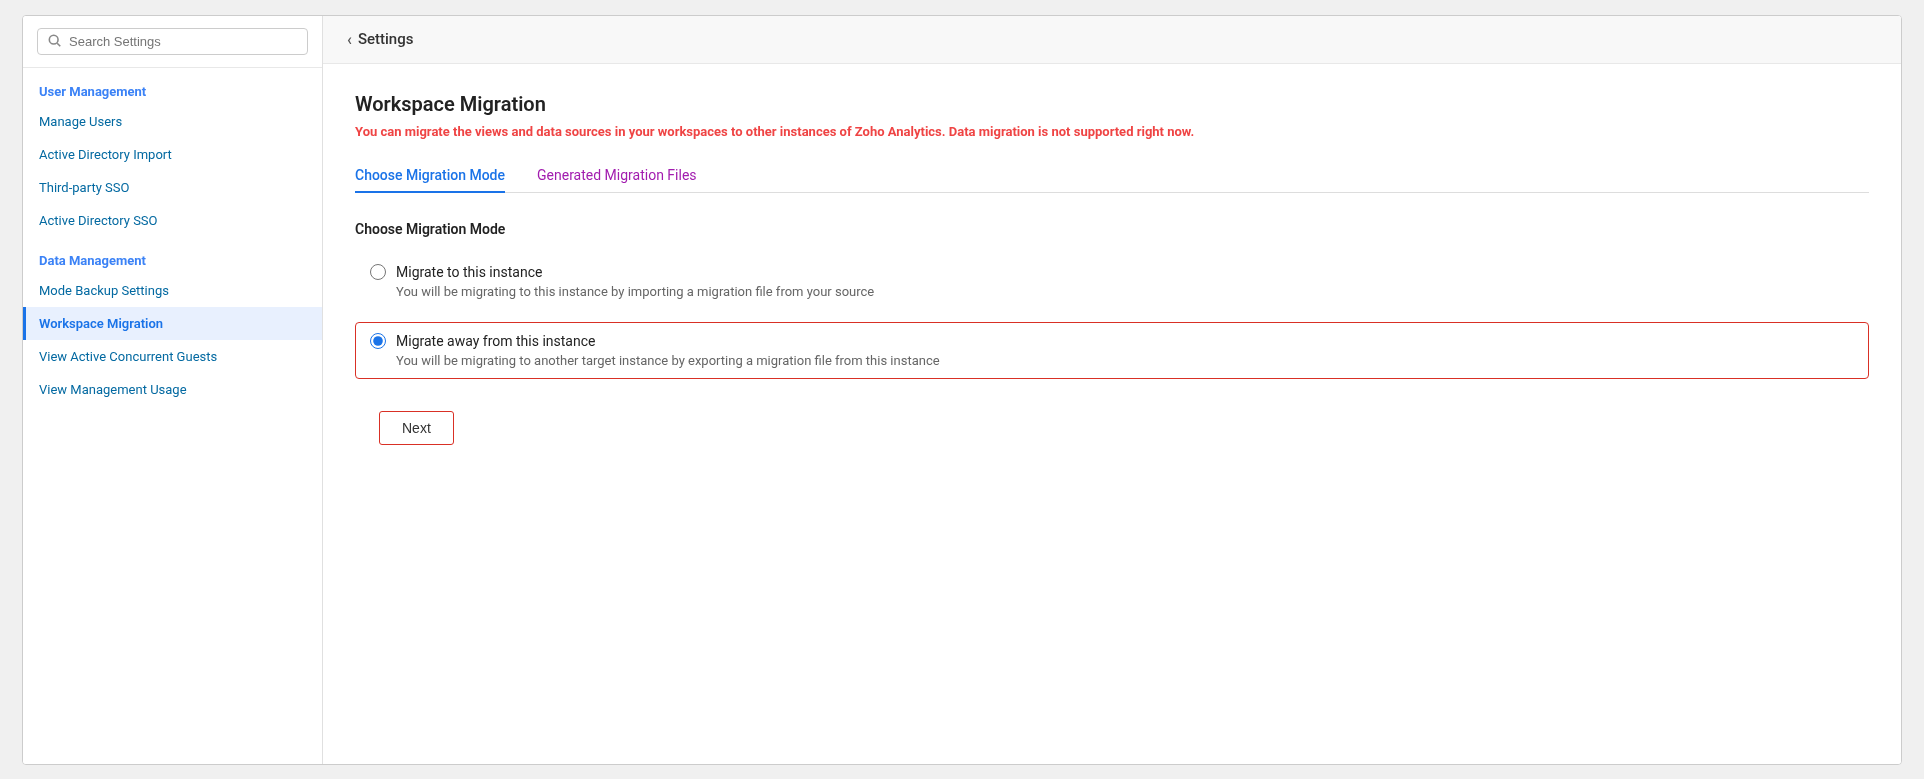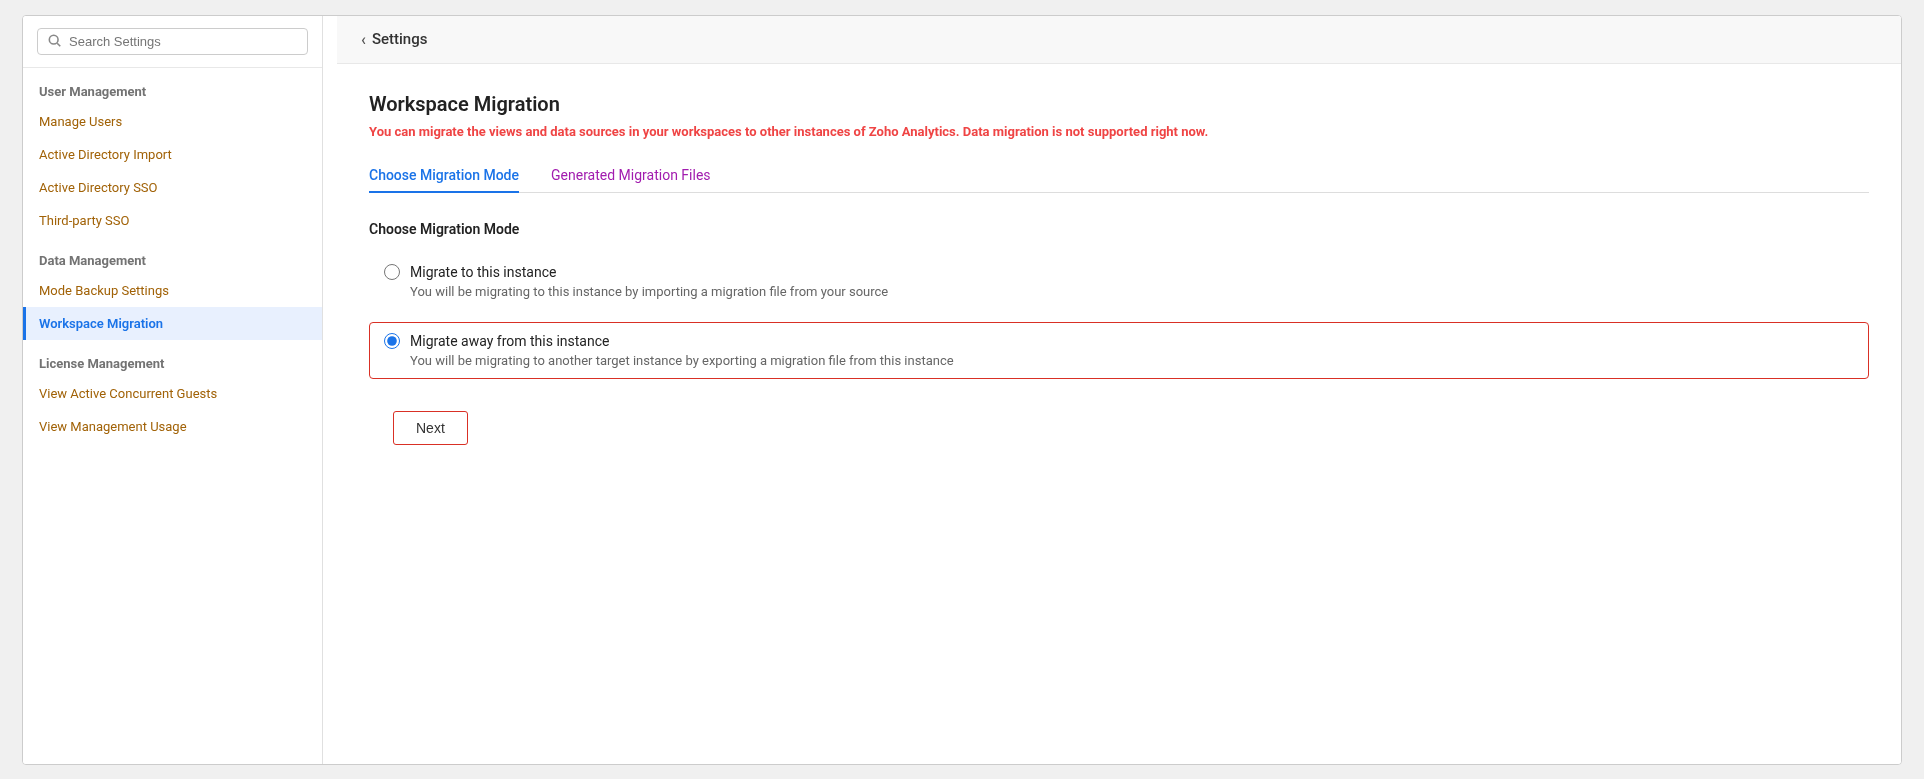--- a/index.html
+++ b/index.html
@@ -15,21 +15,20 @@
       justify-content: center;
     }
     .app-container {
       width: 1880px;
       height: 750px;
       background: #fff;
       border: 1px solid #ccc;
       border-radius: 4px;
       display: flex;
       overflow: hidden;
-      gap: 14px;
     }
     
     .sidebar {
       width: 300px;
       min-width: 300px;
       background: #fff;
       border-right: 1px solid #e0e0e0;
       display: flex;
       flex-direction: column;
       overflow-y: auto;
@@ -57,27 +56,27 @@
       border: none;
       outline: none;
       font-size: 13px;
       color: #555;
       background: transparent;
       width: 100%;
     }
     .sidebar-section-title {
       font-size: 13px;
       font-weight: 700;
-      color: #737373;
+      color: #3b82f6;
       padding: 16px 16px 6px 16px;
     }
     .sidebar-item {
       padding: 9px 16px;
       font-size: 13px;
-      color: #a16207;
+      color: #0369a1;
       cursor: pointer;
       border-radius: 0;
     }
     .sidebar-item.active {
       background: #e8f0fe;
       color: #1a73e8;
       font-weight: 600;
       border-left: 3px solid #1a73e8;
       padding-left: 13px;
     }
@@ -207,28 +206,27 @@
           <circle cx="6.5" cy="6.5" r="5"></circle>
           <line x1="10.5" y1="10.5" x2="14" y2="14"></line>
         </svg>
         <input class="search-input" type="text" placeholder="Search Settings" style="">
       </div>
     </div>
 
     <div class="sidebar-section-title">User Management</div>
     <div class="sidebar-item">Manage Users</div>
     <div class="sidebar-item">Active Directory Import</div>
+    <div class="sidebar-item">Third-party SSO</div>
     <div class="sidebar-item">Active Directory SSO</div>
-    <div class="sidebar-item">Third-party SSO</div>
 
     <div class="sidebar-section-title">Data Management</div>
     <div class="sidebar-item">Mode Backup Settings</div>
     <div class="sidebar-item active">Workspace Migration</div>
 
-    <div class="sidebar-section-title">License Management</div>
     <div class="sidebar-item">View Active Concurrent Guests</div>
     <div class="sidebar-item">View Management Usage</div>
   </aside>
 
   <main class="main-content">
     <div class="main-header">
       <span class="back-link">
         <span class="back-chevron">‹</span>
         <span>Settings</span>
       </span>

